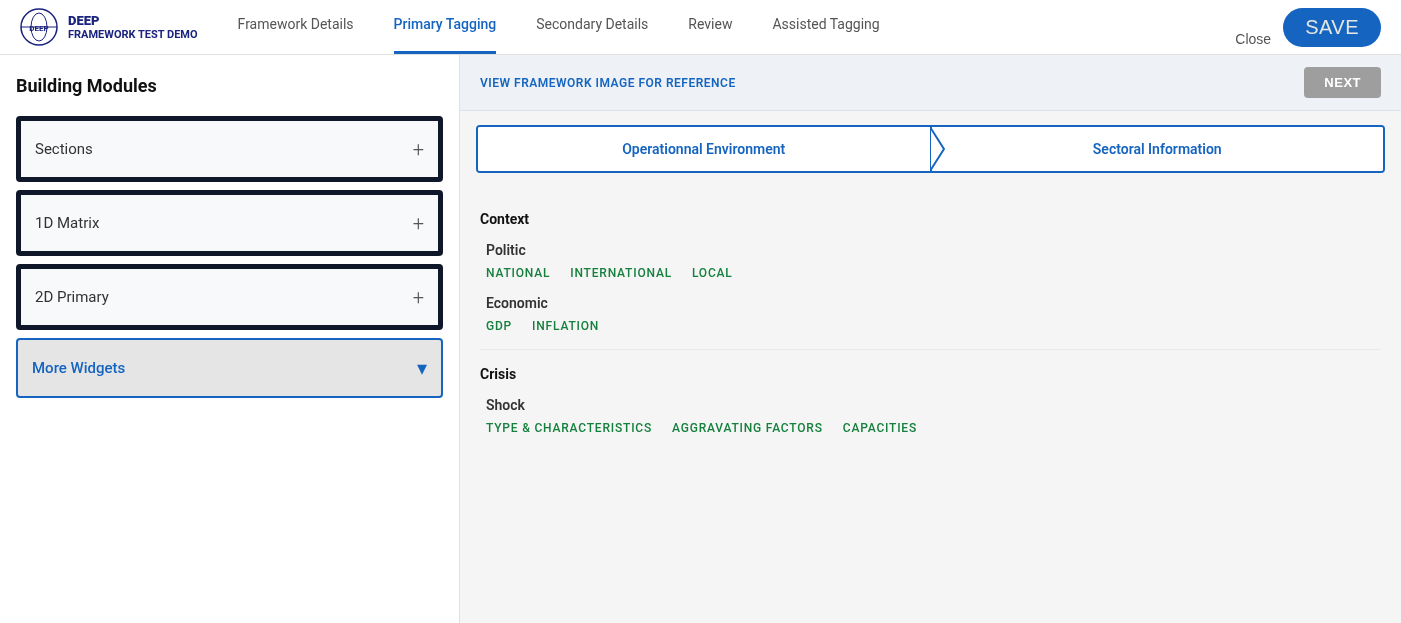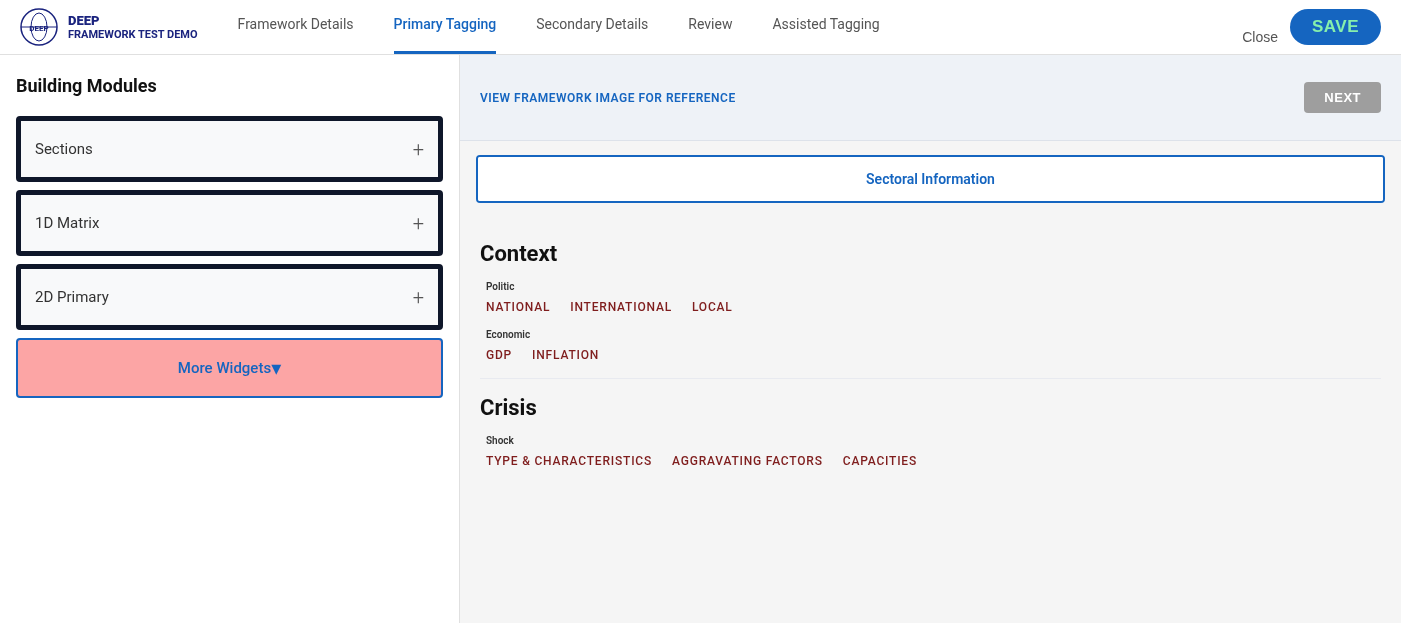--- a/index.html
+++ b/index.html
@@ -55,26 +55,26 @@
     }
     .close-btn {
       background: none;
       border: none;
       font-size: 14px;
       color: #555;
       cursor: pointer;
     }
     .save-btn {
       background: #1565c0;
-      color: #86efac;
+      color: #e5e5e5;
       border: none;
       border-radius: 20px;
       padding: 8px 22px;
-      font-size: 17px;
-      font-weight: 700;
+      font-size: 20px;
+      font-weight: 400;
       cursor: pointer;
       letter-spacing: 0.5px;
     }
 
     
     .main-layout {
       display: flex;
       height: calc(623px - 55px);
     }
 
@@ -99,22 +99,21 @@
       justify-content: space-between;
       padding: 16px 14px;
       margin-bottom: 8px;
       background: #f8f9fa;
       border: 5px solid #0f172a;
       border-radius: 4px;
       cursor: pointer;
     }
     .sidebar-item.expanded {
       border: 2px solid #1565c0;
-      background: #fca5a5;
-      justify-content: center;
+      background: #e5e5e5;
     }
     .sidebar-item-label {
       font-size: 15px;
       color: #333;
     }
     .sidebar-item.expanded .sidebar-item-label {
       color: #1565c0;
       font-weight: 500;
     }
     .sidebar-icon {
@@ -132,21 +131,21 @@
       background: #f5f5f5;
       overflow-y: auto;
       display: flex;
       flex-direction: column;
     }
     .view-framework-bar {
       display: flex;
       align-items: center;
       justify-content: space-between;
       background: #eef2f7;
-      padding: 27px 20px;
+      padding: 12px 20px;
       border-bottom: 1px solid #dde2ea;
     }
     .view-framework-link {
       font-size: 12px;
       font-weight: 600;
       color: #1565c0;
       letter-spacing: 0.5px;
       text-transform: uppercase;
       cursor: pointer;
     }
@@ -160,46 +159,46 @@
       font-weight: 700;
       cursor: pointer;
       letter-spacing: 0.5px;
     }
 
     
     .main-content {
       padding: 10px 20px;
     }
     .section-heading {
-      font-size: 22px;
+      font-size: 14px;
       font-weight: 700;
       color: #111;
       margin: 14px 0 10px 0;
     }
     .sub-section {
       margin-bottom: 14px;
     }
     .sub-heading {
-      font-size: 10px;
+      font-size: 14px;
       font-weight: 600;
       color: #333;
       margin-bottom: 8px;
       padding-left: 6px;
       margin-top: 15px;
     }
     .tag-list {
       display: flex;
       gap: 20px;
       flex-wrap: wrap;
       padding-left: 6px;
     }
     .tag-item {
       font-size: 12px;
       font-weight: 500;
-      color: #7f1d1d;
+      color: #15803d;
       letter-spacing: 0.8px;
       text-transform: uppercase;
     }
     .divider {
       height: 1px;
       background: #e8eaf0;
       margin: 16px 0;
     }
   </style>
 </head>
@@ -260,20 +259,27 @@
   </div>
 
   <div class="content-area">
 
     <div class="view-framework-bar">
       <span class="view-framework-link">VIEW FRAMEWORK IMAGE FOR REFERENCE</span>
       <button class="next-btn">NEXT</button>
     </div>
 
     <div style="margin: 14px 16px; display: flex; border: 2px solid #1565c0; border-radius: 4px; overflow: hidden; background:#fff;">
+      <div style="flex:1; padding:14px 20px; text-align:center; font-size:14px; font-weight:600; color:#1565c0; background:#fff; cursor:pointer; border-right: 2px solid #1565c0; position:relative;">
+        <span>Operationnal Environment</span>
+        
+        <svg style="position:absolute;right:-16px;top:0;height:100%;width:16px;z-index:3;" viewBox="0 0 16 48" preserveAspectRatio="none">
+          <polygon points="0,0 14,24 0,48" fill="#fff" stroke="#1565c0" stroke-width="2"></polygon>
+        </svg>
+      </div>
       <div style="flex:1; padding:14px 20px; text-align:center; font-size:14px; font-weight:600; color:#1565c0; background:#fff; cursor:pointer;">
         <span>Sectoral Information</span>
       </div>
     </div>
 
     <div class="main-content">
 
       <div>
         <div class="section-heading">Context</div>
 

